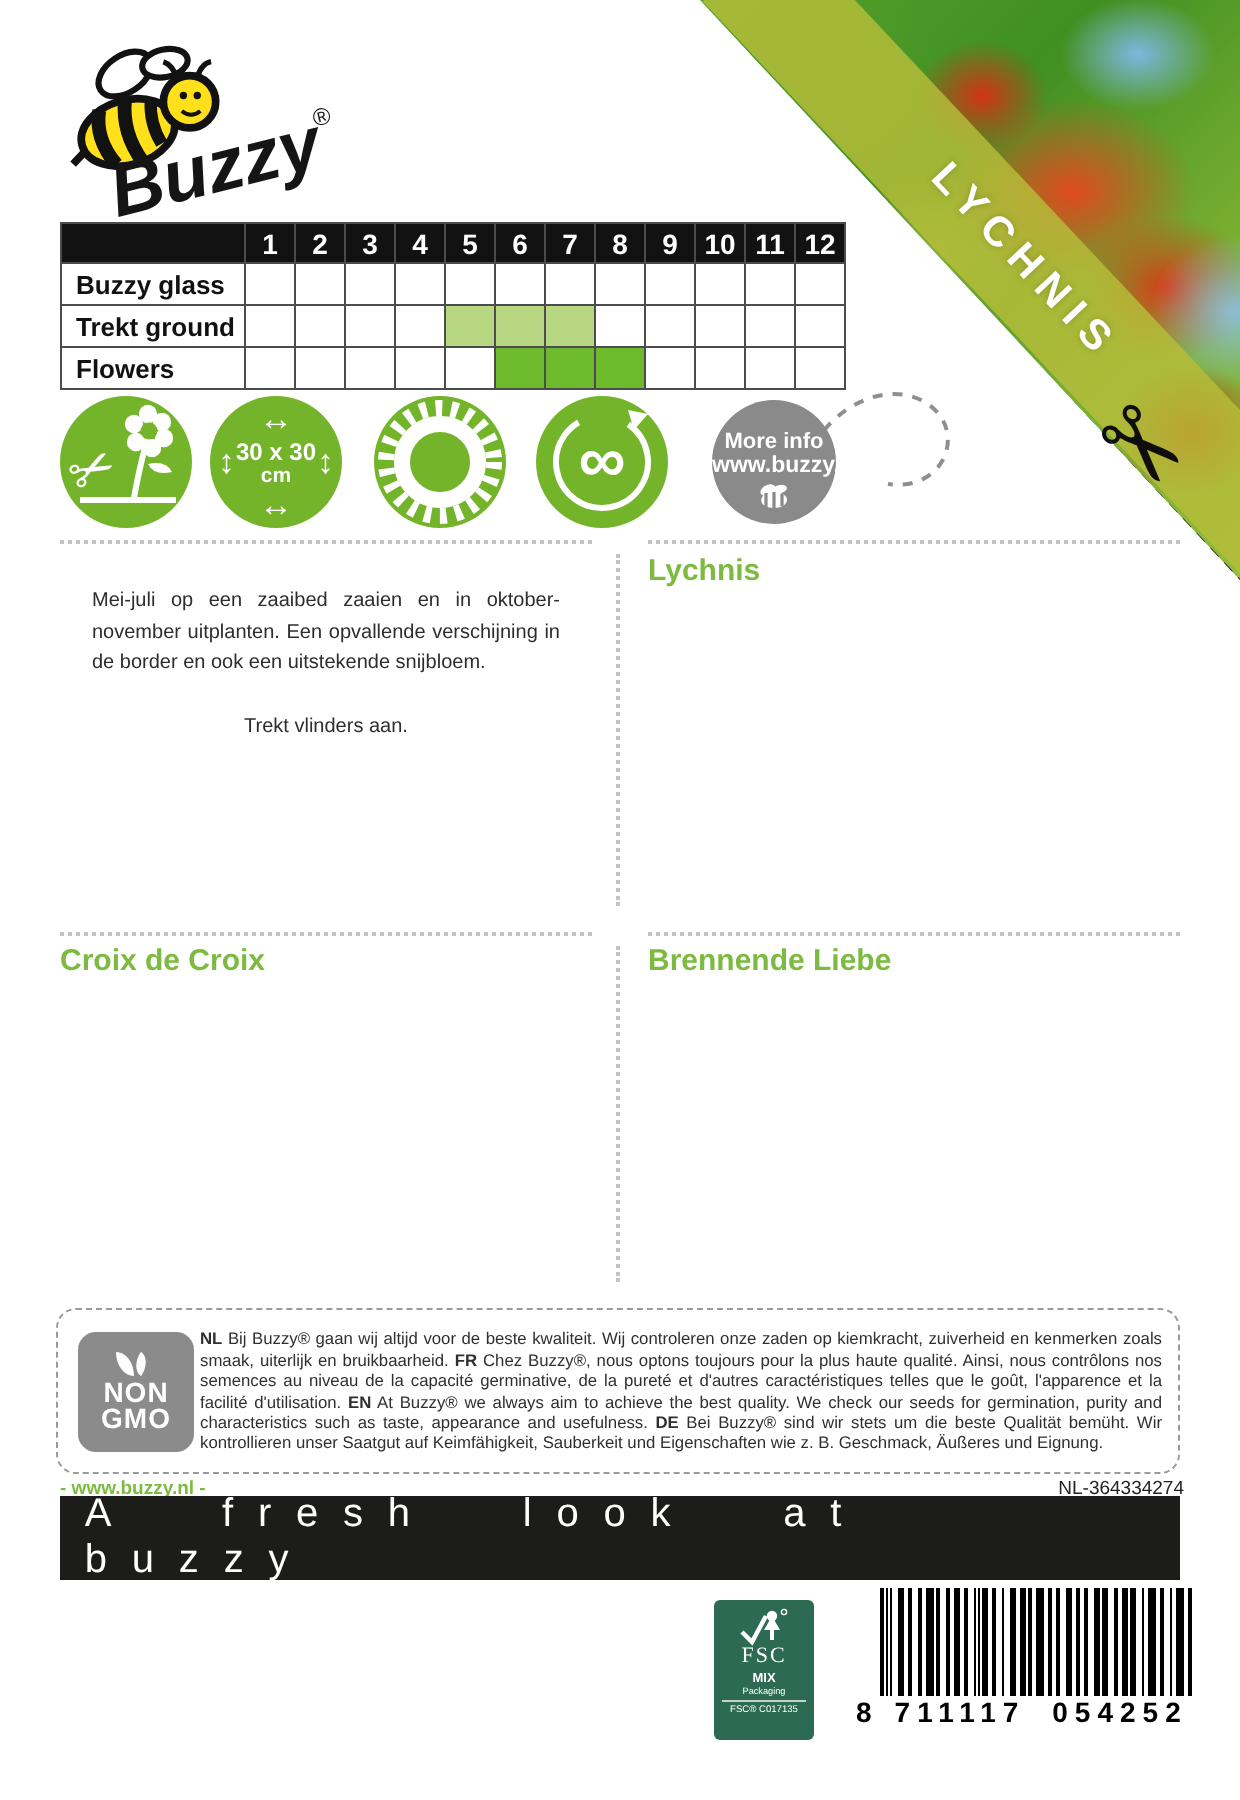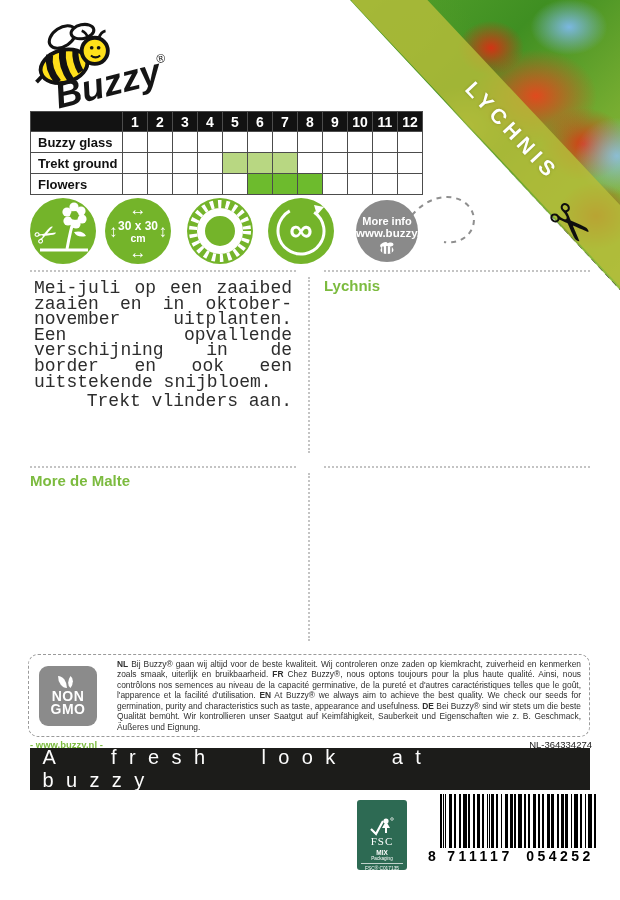--- a/index.html
+++ b/index.html
@@ -51,46 +51,46 @@
   .arr.t{top:3px;left:50%;transform:translateX(-50%);}
   .arr.b{bottom:3px;left:50%;transform:translateX(-50%);}
   .arr.l{left:4px;top:50%;transform:translateY(-50%);}
   .arr.r{right:4px;top:50%;transform:translateY(-50%);}
   .inf-sym{position:absolute;inset:0;display:flex;align-items:center;justify-content:center;color:#fff;font-size:33px;font-weight:700;padding-bottom:2px;}
   .mini-scissors{position:absolute;left:5px;top:24px;font-size:27px;color:#fff;transform:rotate(-28deg);line-height:1;}
 
   
   .desc{width:266px;color:#2d2d2d;}
   .desc h3{margin:0 0 2px 0;font-size:15px;color:#7cbb3f;font-weight:700;}
-  .desc p{margin:4px;font-size:18px;line-height:15.6px;text-align:justify;font-family:Liberation Mono, monospace;}
+  .desc p{margin:16px;font-size:10px;line-height:15.6px;text-align:justify;}
   .d-nl{left:30px;top:277px;}
   .d-en{left:324px;top:277px;}
   .d-fr{left:30px;top:472px;}
   .d-de{left:324px;top:472px;}
   .hdiv{border-top:2px dotted #c4c4c4;height:0;}
   .vdiv{border-left:2px dotted #c4c4c4;width:0;}
 
   
   .quality{left:28px;top:654px;width:562px;height:83px;border:1.5px dashed #9a9a9a;border-radius:10px;box-sizing:border-box;display:flex;align-items:center;padding:5px 8px;}
-  .nongmo{width:58px;height:60px;background:#8b8b8b;border-radius:9px;color:#fff;flex:0 0 auto;display:flex;flex-direction:column;align-items:center;justify-content:center;margin:0 20px 0 2px;}
+  .nongmo{width:58px;height:60px;background:#8b8b8b;border-radius:9px;color:#fff;flex:0 0 auto;display:flex;flex-direction:column;align-items:center;justify-content:center;margin:0 3px 0 2px;}
   .nongmo .leaf-wrap{height:14px;position:relative;width:20px;}
   .leaf{position:absolute;background:#fff;width:9px;height:12px;border-radius:0 100% 0 100%;}
   .leaf.l2{left:9px;top:1px;transform:rotate(35deg);width:7px;height:10px;}
   .nongmo .nm{font-size:14px;font-weight:800;line-height:13px;letter-spacing:.5px;}
   .qtext{font-size:8.4px;line-height:10.4px;color:#2f2f2f;text-align:justify;}
   .qtext b{font-weight:800;}
 
   
   .pubrow{left:30px;top:739px;width:562px;display:flex;justify-content:space-between;font-size:9.5px;color:#222;}
   .pubrow .site{color:#7cbb3f;font-weight:700;}
   .banner{left:30px;top:748px;width:560px;height:42px;background:#1c1c1a;color:#fdfdfd;display:flex;align-items:center;justify-content:center;}
   .banner span{font-size:20px;letter-spacing:.62em;word-spacing:1.3em;padding-left:.62em;}
 
   
-  .fsc{left:357px;top:800px;width:50px;height:70px;background:#2d6a53;border-radius:3px;color:#fff;text-align:center;padding-top:16px;box-sizing:border-box;}
+  .fsc{left:357px;top:800px;width:50px;height:70px;background:#2d6a53;border-radius:3px;color:#fff;text-align:center;padding-top:3px;box-sizing:border-box;}
   .fsc .t{font-family:"Liberation Serif",serif;font-size:11px;letter-spacing:1px;margin-top:-2px;}
   .fsc .m{font-size:6.5px;font-weight:700;margin-top:2px;}
   .fsc .p{font-size:4.6px;}
   .fsc .lic{font-size:4.8px;border-top:.5px solid rgba(255,255,255,.7);margin:2px 4px 0 4px;padding-top:2px;}
 
   
   .barcode{left:428px;top:792px;width:172px;height:82px;background:#fff;}
   .bars{position:absolute;left:12px;top:2px;right:6px;height:56px;background:
      repeating-linear-gradient(90deg,#000 0 2px,rgba(0,0,0,0) 2px 5px,#000 5px 6px,rgba(0,0,0,0) 6px 9px,#000 9px 12px,rgba(0,0,0,0) 12px 14px),
      repeating-linear-gradient(90deg,rgba(0,0,0,0) 0 3px,#000 3px 4px,rgba(0,0,0,0) 4px 10px,#000 10px 12px,rgba(0,0,0,0) 12px 19px,#000 19px 21px,rgba(0,0,0,0) 21px 23px);}
@@ -260,29 +260,30 @@
 
 <div class="abs hdiv" style="left:30px;top:270px;width:266px;"></div>
 <div class="abs hdiv" style="left:324px;top:270px;width:266px;"></div>
 <div class="abs hdiv" style="left:30px;top:466px;width:266px;"></div>
 <div class="abs hdiv" style="left:324px;top:466px;width:266px;"></div>
 <div class="abs vdiv" style="left:308px;top:277px;height:176px;"></div>
 <div class="abs vdiv" style="left:308px;top:473px;height:168px;"></div>
 
 <div class="abs desc d-nl">
   <p>Mei-juli op een zaaibed zaaien en in oktober-november uitplanten. Een opvallende verschijning in de border en ook een uitstekende snijbloem.</p>
-  <p style="text-align:right;">Trekt vlinders aan.</p>
+  <p style="text-align:center;">Trekt vlinders aan.</p>
 </div>
 <div class="abs desc d-en">
   <h3>Lychnis</h3>
 </div>
 <div class="abs desc d-fr">
-  <h3>More de Malte</h3>
+  <h3>Croix de Croix</h3>
 </div>
 <div class="abs desc d-de">
+  <h3>Brennende Liebe</h3>
 </div>
 
 <div class="abs quality">
   <div class="nongmo">
     <div class="leaf-wrap">
         <span class="leaf"></span>
         <span class="leaf l2"></span>
       </div>
     <div class="nm">NON</div>
     <div class="nm">GMO</div>

